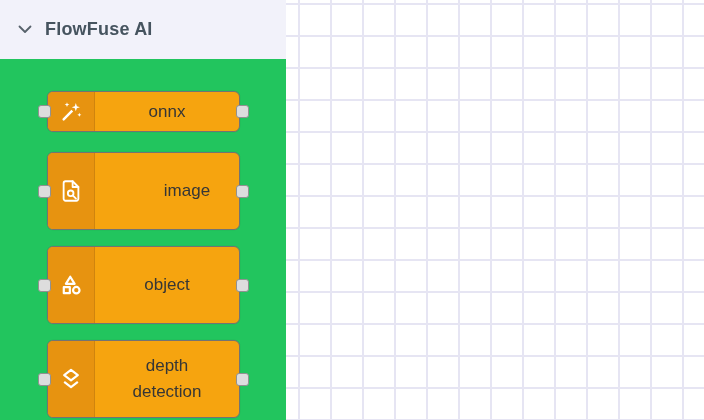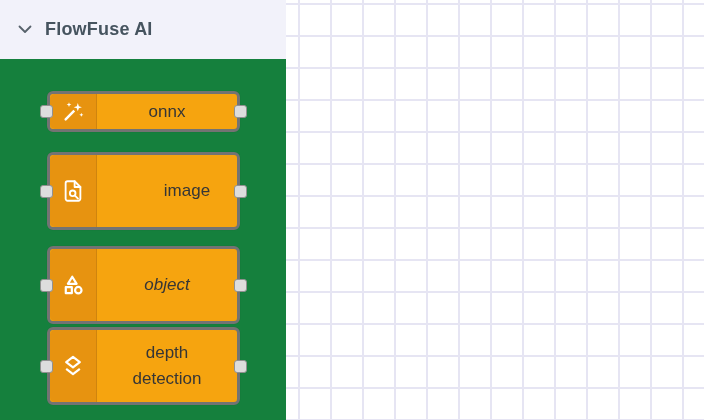--- a/index.html
+++ b/index.html
@@ -11,21 +11,21 @@
   }
   .editor {
     position: relative;
     width: 704px; height: 420px;
   }
   
   .palette {
     position: absolute;
     left: 0; top: 0; bottom: 0;
     width: 328px;
-    background: #15803d;
+    background: #22c55e;
     border-right: 1px solid #a8a8a8;
     box-sizing: border-box;
   }
   .palette-header {
     height: 59px;
     background: #f2f2fa;
     display: flex;
     align-items: center;
     padding-left: 18px;
     gap: 13px;
@@ -40,21 +40,21 @@
     font-weight: bold;
     color: #46545f;
     letter-spacing: 0.2px;
   }
   
   .pnode {
     position: absolute;
     left: 47px;
     width: 193px;
     background: #f6a40f;
-    border: 3px solid #737373;
+    border: 1px solid #737373;
     border-radius: 6px;
     box-sizing: border-box;
     display: flex;
     cursor: move;
     box-shadow: 0 0 0 0.5px rgba(0,0,0,0.05);
   }
   .pnode .icon-region {
     width: 46px;
     flex: 0 0 46px;
     background: #e79310;
@@ -81,22 +81,22 @@
     border: 1px solid #919191;
     border-radius: 3px;
     box-sizing: border-box;
     top: 50%;
     margin-top: -6.5px;
   }
   .pnode .port-left  { left: -10px; }
   .pnode .port-right { right: -10px; }
   #node-onnx                 { top: 91px;  height: 41px; }
   #node-image-classification { top: 152px; height: 78px; gap: 40px; }
-  #node-object-detection     { top: 246px; height: 78px; font-style: italic; }
-  #node-depth-estimation     { top: 327px; height: 78px; }
+  #node-object-detection     { top: 246px; height: 78px; }
+  #node-depth-estimation     { top: 340px; height: 78px; }
   
   .canvas {
     position: absolute;
     left: 286px; top: 0; right: 0; bottom: 0;
     background-color: #ffffff;
     background-image:
       linear-gradient(to right, #e6e5f3 2px, transparent 2px),
       linear-gradient(to bottom, #e6e5f3 2px, transparent 2px);
     background-size: 32px 32px;
     background-position: 12px 3px;

